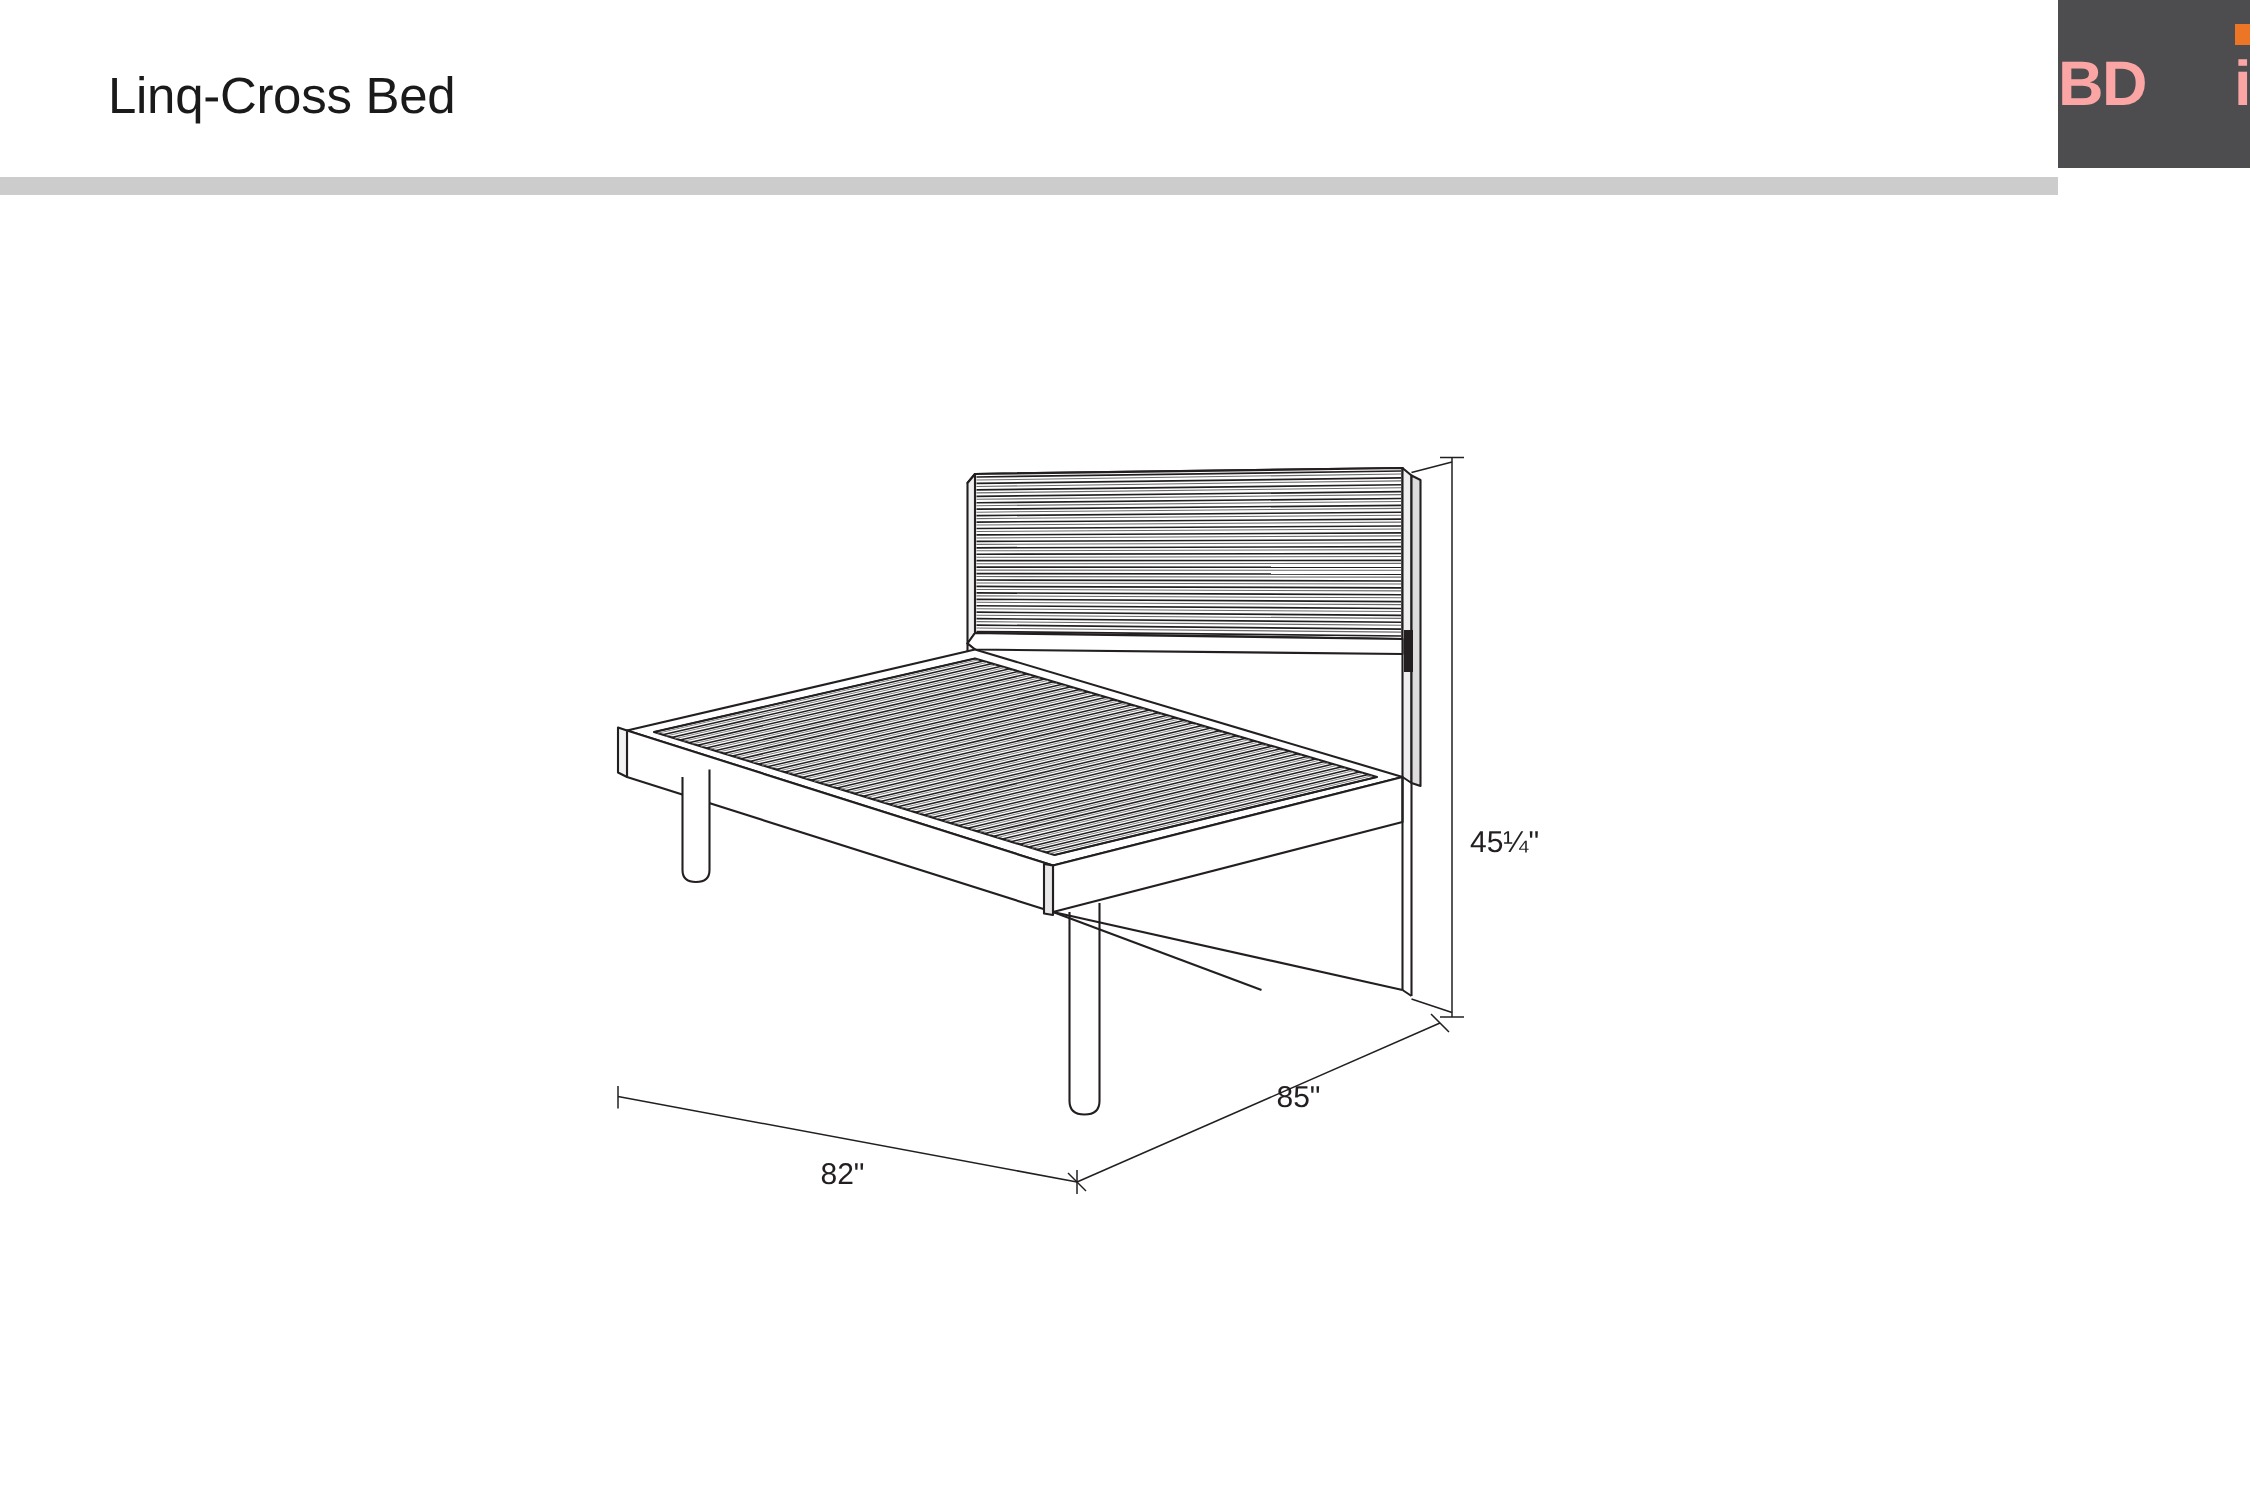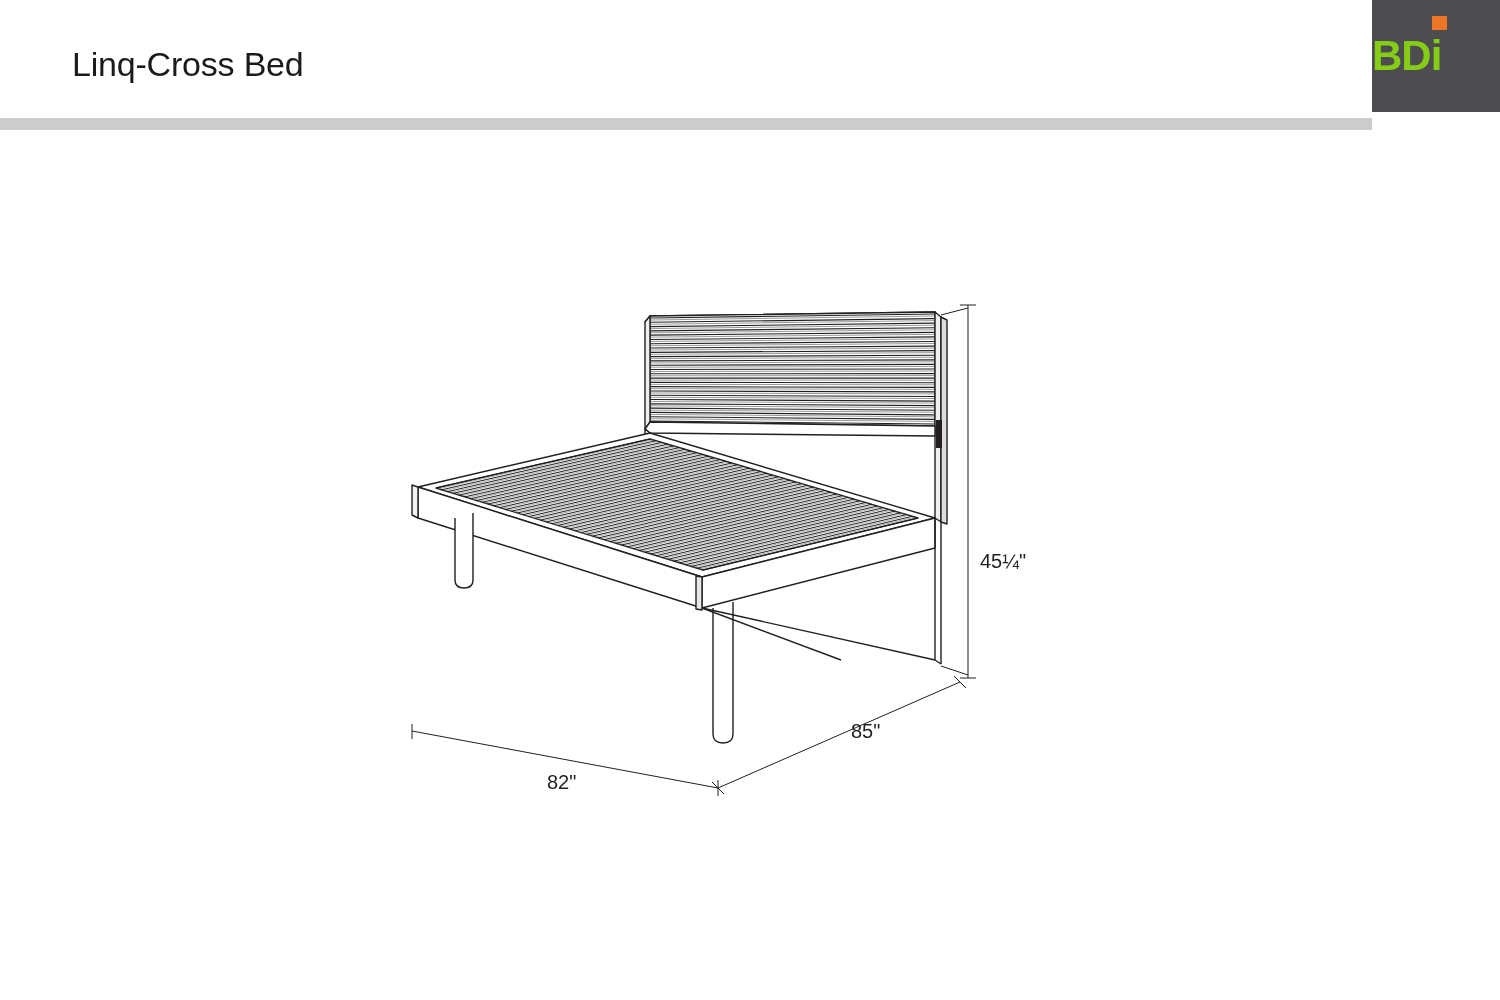--- a/index.html
+++ b/index.html
@@ -18,23 +18,23 @@
     position:absolute;left:72px;top:45px;
     font-size:34px;font-weight:400;color:#1a1a1a;letter-spacing:-0.2px;
     white-space:nowrap;
   }
   .brand-logo{
     position:absolute;left:1372px;top:0;width:128px;height:112px;
     background:#4d4d4f;
   }
   .brand-logo-text{
     position:absolute;left:0;top:0;width:128px;height:112px;
-    display:flex;align-items:center;justify-content:flex-start;
+    display:flex;align-items:center;justify-content:space-between;
     font-family:"Liberation Sans", sans-serif;
-    font-size:42px;font-weight:bold;color:#84cc16;
+    font-size:42px;font-weight:bold;color:#fca5a5;
     letter-spacing:-1px;
   }
   .bdi-i-wrap{position:relative;display:inline-block;}
   .bdi-dot{
     position:absolute;left:1px;top:-16px;width:15px;height:14px;background:#ec7625;
   }
   .header-rule{
     position:absolute;left:0;top:118px;width:1372px;height:12px;background:#cccccc;
   }
 

